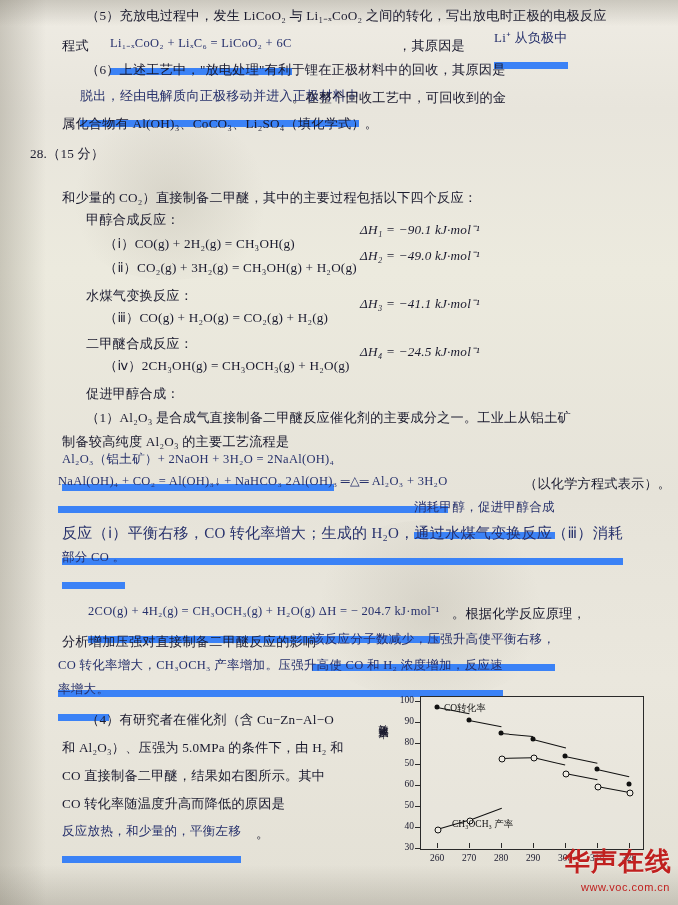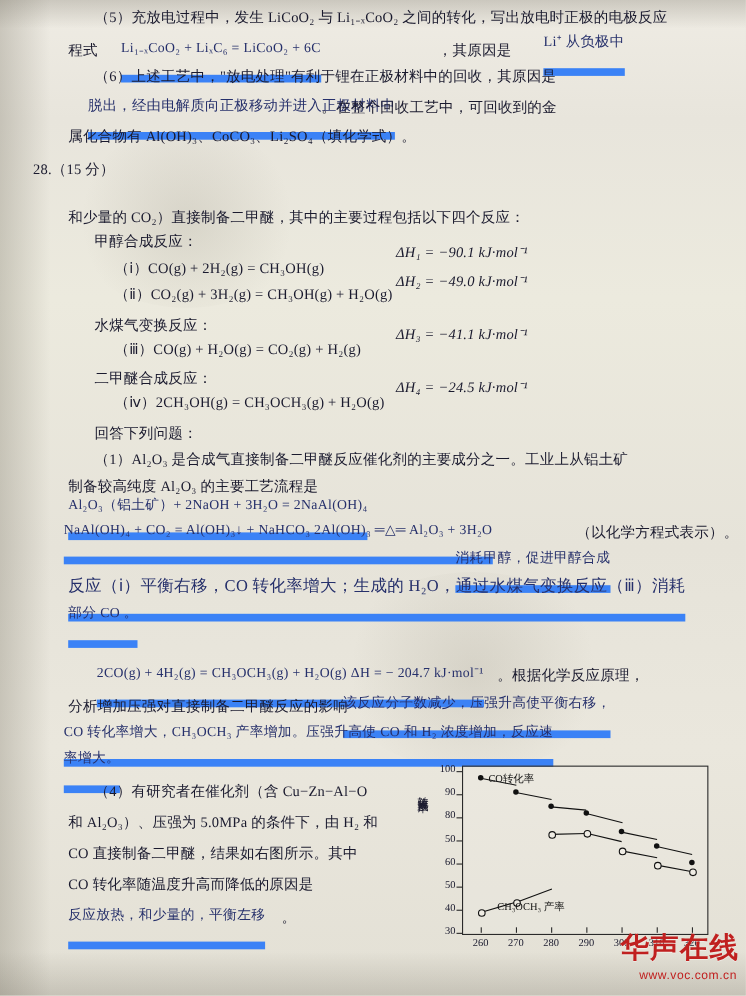--- a/index.html
+++ b/index.html
@@ -149,21 +149,21 @@
   <div class="ln it" style="left:360px;top:248px;">ΔH₂ = −49.0 kJ·mol⁻¹</div>
 
   <div class="ln" style="left:86px;top:288px;">水煤气变换反应：</div>
   <div class="ln" style="left:104px;top:310px;">（ⅲ）CO(g) + H₂O(g) = CO₂(g) + H₂(g)</div>
   <div class="ln it" style="left:360px;top:296px;">ΔH₃ = −41.1 kJ·mol⁻¹</div>
 
   <div class="ln" style="left:86px;top:336px;">二甲醚合成反应：</div>
   <div class="ln" style="left:104px;top:358px;">（ⅳ）2CH₃OH(g) = CH₃OCH₃(g) + H₂O(g)</div>
   <div class="ln it" style="left:360px;top:344px;">ΔH₄ = −24.5 kJ·mol⁻¹</div>
 
-  <div class="ln" style="left:86px;top:386px;">回答下列问题：</div>
+  <div class="ln" style="left:86px;top:386px;">促进甲醇合成：</div>
   <div class="ln" style="left:86px;top:410px;">（1）Al₂O₃ 是合成气直接制备二甲醚反应催化剂的主要成分之一。工业上从铝土矿</div>
   <div class="ln" style="left:62px;top:434px;">制备较高纯度 Al₂O₃ 的主要工艺流程是</div>
 
   <div class="ln hand u" style="left:62px;top:452px;font-size:12.5px;">Al₂O₃（铝土矿）+ 2NaOH + 3H₂O = 2NaAl(OH)₄</div>
   <div class="ln hand u" style="left:58px;top:474px;font-size:12.5px;">NaAl(OH)₄ + CO₂ = Al(OH)₃↓ + NaHCO₃   2Al(OH)₃ ═△═ Al₂O₃ + 3H₂O</div>
   <div class="ln" style="left:524px;top:476px;">（以化学方程式表示）。</div>
 
   <div class="ln hand u" style="left:414px;top:500px;font-size:12.5px;">消耗甲醇，促进甲醇合成</div>
   <div class="ln hand u" style="left:62px;top:526px;font-size:15px;">反应（ⅰ）平衡右移，CO 转化率增大；生成的 H₂O，通过水煤气变换反应（ⅲ）消耗</div>
   <div class="ln hand u" style="left:62px;top:550px;font-size:12.5px;">部分 CO 。</div>

